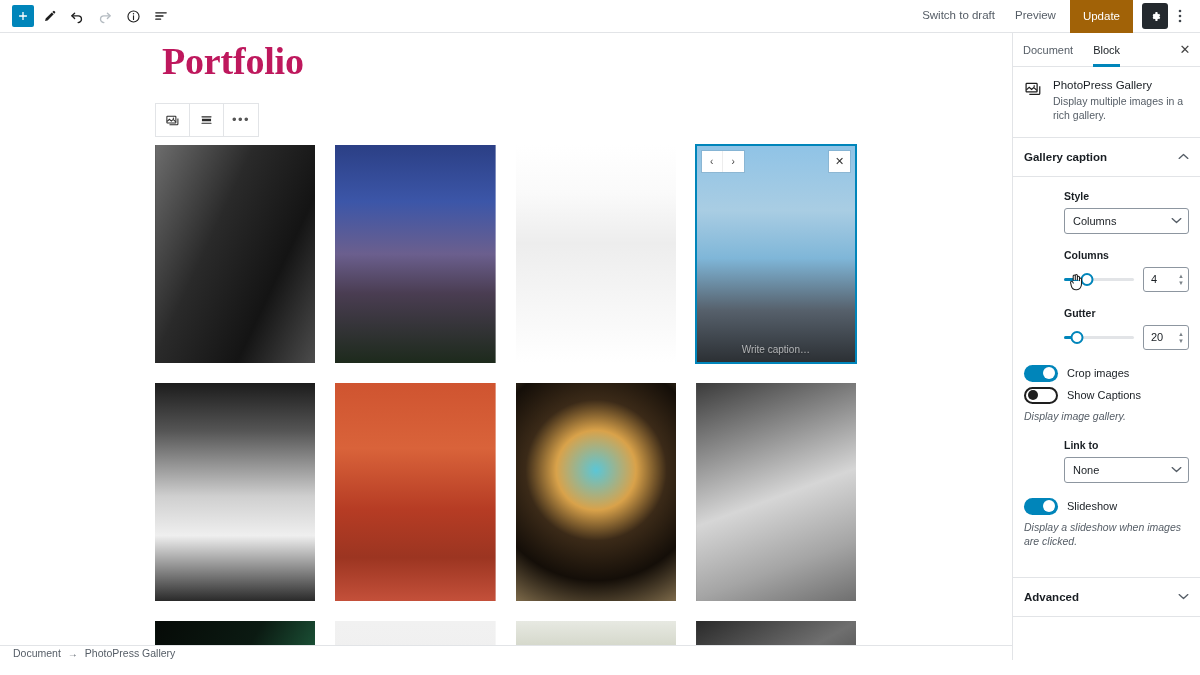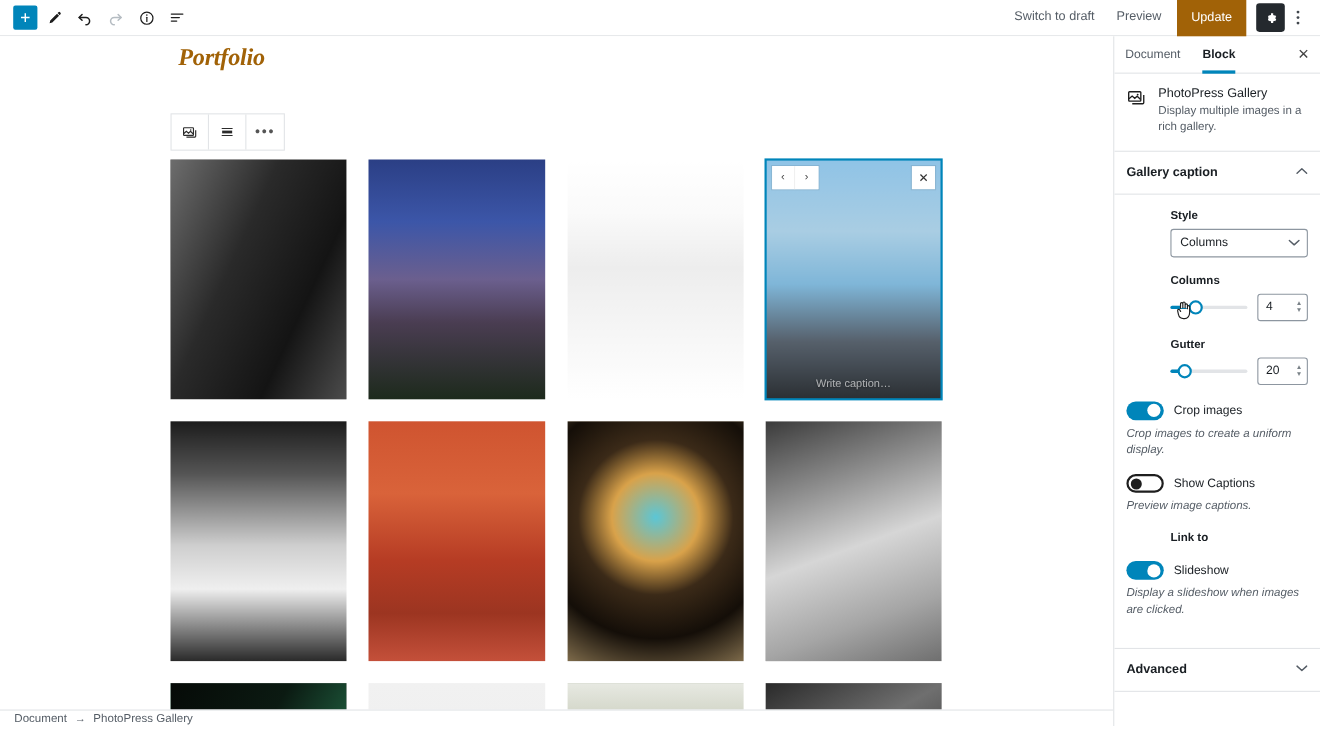--- a/index.html
+++ b/index.html
@@ -66,23 +66,22 @@
   .canvas {
     position: absolute; left: 0; top: 0;
     width: 1012px; height: 627px;
     background: #fff;
   }
   .canvas-inner { position: relative; width: 1012px; }
 
   .post-title {
     position: absolute; left: 162px; top: 6px;
     font-family: "Liberation Serif", serif;
-    font-weight: bold; font-size: 22px; color: #a16207;
+    font-weight: bold; font-size: 38px; color: #be185d;
     letter-spacing: -0.2px;
-    font-style: italic;
   }
 
   
   .block-toolbar {
     position: absolute; left: 155px; top: 70px;
     height: 34px; display: flex;
     background: #fff; border: 1px solid #e2e4e7;
     z-index: 30;
   }
   .bt-btn {
@@ -148,21 +147,21 @@
   .sb-tabs {
     height: 34px; display: flex; align-items: stretch;
     border-bottom: 1px solid #e2e4e7; position: relative;
   }
   .sb-tab {
     padding: 0 10px; display: flex; align-items: center;
     font-size: 11px; color: #555d66; background: transparent;
     border: none; cursor: pointer; position: relative;
     font-family: "Liberation Sans", sans-serif;
   }
-  .sb-tab.active { color: #191e23; font-weight: bold; }
+  .sb-tab.active { color: #191e23; font-weight: normal; }
   .sb-tab.active::after {
     content: ""; position: absolute; left: 10px; right: 10px; bottom: -1px;
     height: 3px; background: #0085ba;
   }
   .sb-close {
     margin-left: auto; width: 30px; background: transparent; border: none;
     color: #444; font-size: 13px; cursor: pointer;
   }
 
   .sb-blockcard {
@@ -495,30 +494,39 @@
             <span>▼</span>
           </span>
         </div>
       </div>
     </div>
 
     <div class="toggle-row">
       <button class="toggle on"></button>
       <span class="toggle-label">Crop images</span>
     </div>
-    <div class="help-text">Crop images to create a uniform display.</div>
 
     <div class="toggle-row">
       <button class="toggle off"></button>
       <span class="toggle-label">Show Captions</span>
     </div>
-    <div class="help-text">Preview image captions.</div>
+    <div class="help-text">Display image gallery.</div>
 
     <div class="field">
       <label class="field-label">Link to</label>
+      <div class="select-wrap">
+        <div class="select-box">
+          <span>None</span>
+        </div>
+        <span class="select-caret">
+          <svg width="11" height="7" viewBox="0 0 12 8" fill="none" stroke="currentColor" stroke-width="1.5" stroke-linecap="round" stroke-linejoin="round">
+              <path d="M1 1.8 6 6.4l5-4.6"></path>
+            </svg>
+        </span>
+      </div>
     </div>
 
     <div class="toggle-row">
       <button class="toggle on"></button>
       <span class="toggle-label">Slideshow</span>
     </div>
     <div class="help-text" style="margin-bottom:12px">Display a slideshow when images are clicked.</div>
   </div>
 
   <button class="sb-section-head" style="border-top:1px solid #e2e4e7">

